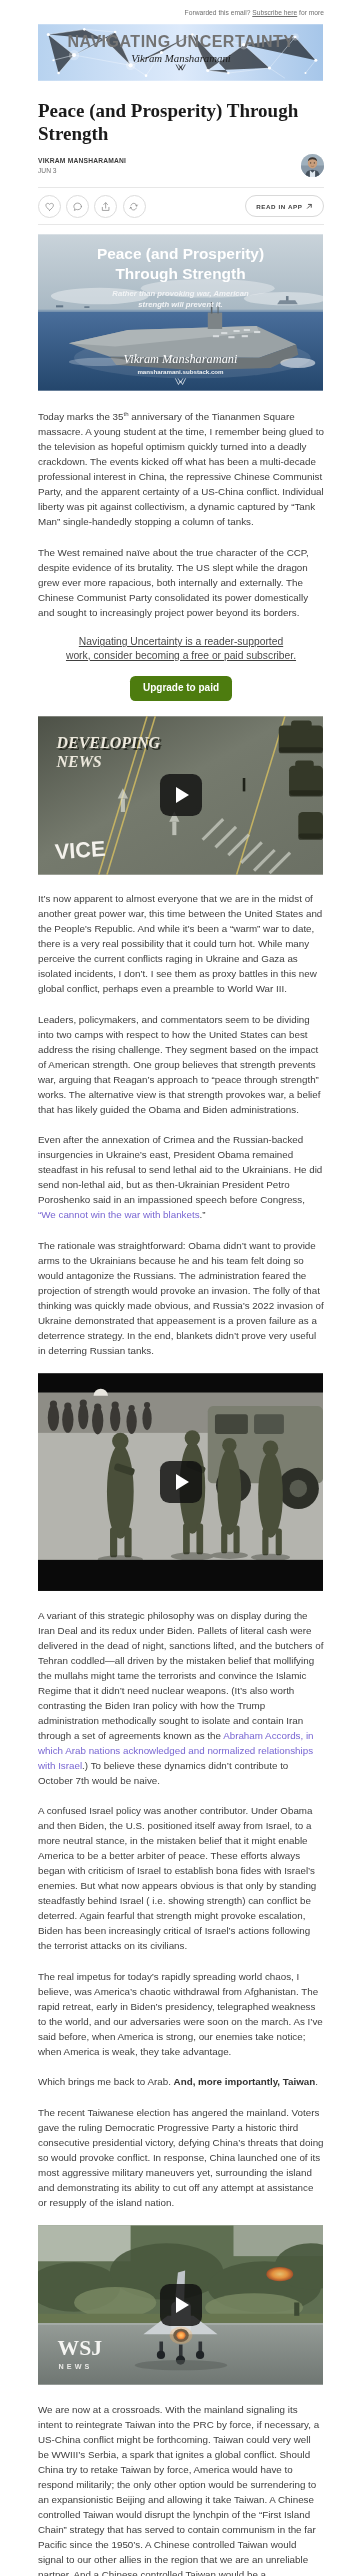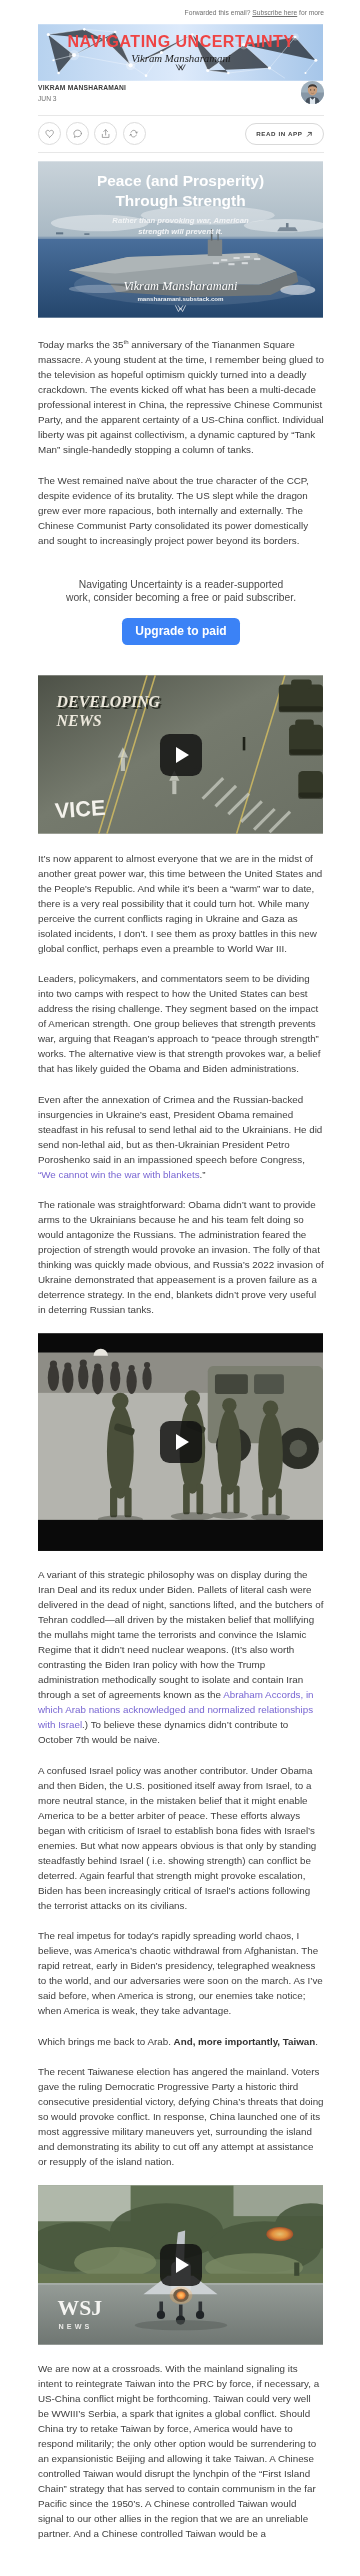--- a/index.html
+++ b/index.html
@@ -3,21 +3,21 @@
 <meta charset="utf-8">
 <style>
   html,body{margin:0;padding:0;background:#ffffff;}
   body{width:361px;font-family:"Liberation Sans",sans-serif;color:#404040;}
   .page{padding:6.2px 37px 13.4px 38px;}
   .top-note{text-align:right;font-size:6.7px;color:#6f6f6f;margin:3.1px 0 8.2px;}
   .top-note a{color:#6f6f6f;text-decoration:underline;cursor:pointer;}
   .banner{position:relative;height:57px;overflow:hidden;cursor:pointer;}
   .banner svg.bg{position:absolute;left:0;top:0;}
   .banner-text{position:absolute;left:0;top:0;right:0;bottom:0;display:flex;flex-direction:column;align-items:center;justify-content:center;}
-  .banner-title{font-size:16px;font-weight:900;letter-spacing:0.5px;color:#ef4444;line-height:1;}
+  .banner-title{font-size:16px;font-weight:900;letter-spacing:0.5px;color:#737373;line-height:1;}
   .banner-author{font-family:"Liberation Serif",serif;font-style:italic;font-size:10.8px;color:#1d1d1d;margin-top:1.5px;}
   .banner-glyph{margin-top:0.5px;}
   h1.post-title{font-family:"Liberation Serif",serif;font-size:19px;line-height:1.2;color:#1b1b1b;font-weight:700;margin:18.5px 0 8.2px;}
   .post-subtitle{font-size:10.3px;color:#6d6d6d;line-height:1.4;margin:0 0 12.4px;}
   .byline{display:flex;justify-content:space-between;align-items:center;margin:0 0 10.3px;}
   .byline-name{font-size:6.7px;font-weight:700;color:#3b3b3b;letter-spacing:0.2px;cursor:pointer;}
   .byline-date{font-size:6.7px;color:#717171;margin-top:3.1px;}
   .avatar{width:23px;height:23px;border-radius:50%;overflow:hidden;flex:none;cursor:pointer;box-shadow:0 0 0 0.5px #e2e2e2 inset;}
   .divider{border-top:0.5px solid #e7e7e7;height:0;}
   .action-bar{display:flex;justify-content:space-between;align-items:center;padding:6.7px 0;}
@@ -28,24 +28,24 @@
   .read-app svg{stroke:#3e3e3e;fill:none;stroke-width:1.8;stroke-linecap:round;stroke-linejoin:round;}
   figure{margin:0;text-decoration:underline;}
   .media{position:relative;margin:8.2px 0 16.5px;cursor:pointer;}
   .media svg{display:block;}
   .play{position:absolute;left:50%;top:50%;width:42px;height:42px;margin:-21px 0 0 -21px;background:rgba(16,16,16,.82);border-radius:9.3px;display:flex;align-items:center;justify-content:center;}
   .play-tri{width:0;height:0;border-left:13.4px solid #ffffff;border-top:8.2px solid transparent;border-bottom:8.2px solid transparent;margin-left:3.6px;}
   p.body-text{font-size:9.8px;line-height:15px;margin:15.5px 0;color:#404040;}
   sup{font-size:.62em;}
   .seg-b{font-weight:700;color:#333333;text-align:center;}
   a.seg-link{color:#7866d2;text-decoration:none;cursor:pointer;}
-  .sub-box{text-align:center;margin:30px auto;}
+  .sub-box{text-align:center;margin:15px auto;text-decoration:underline;}
   .sub-line{font-size:10.3px;line-height:13.4px;color:#4a4a4a;}
   .btn-row{text-align:center;margin:13.4px 0;}
-  .btn{display:inline-block;background:#3b82f6;color:#ffffff;font-weight:700;font-size:12px;line-height:1;padding:7.7px 13.4px;border-radius:5.2px;border:none;font-family:"Liberation Sans",sans-serif;cursor:pointer;}
+  .btn{display:inline-block;background:#4d7c0f;color:#ffffff;font-weight:700;font-size:10px;line-height:1;padding:7.7px 13.4px;border-radius:5.2px;border:none;font-family:"Liberation Sans",sans-serif;cursor:pointer;}
 </style>
 </head>
 <body>
 
 <div class="page">
 
   <div class="top-note">
     <span>Forwarded this email? </span><a>Subscribe here</a><span> for more</span>
   </div>
 
@@ -91,20 +91,21 @@
     </svg>
     <div class="banner-text">
       <div class="banner-title">NAVIGATING UNCERTAINTY</div>
       <div class="banner-author">Vikram Mansharamani</div>
       <svg class="banner-glyph" width="11.3" height="7.2" viewBox="0 0 22 14">
         <path d="M2 1 L8 12 L11 5 L14 12 L20 1 M7 1 L11 8 L15 1" stroke="#141414" stroke-width="1.4" fill="none" stroke-linejoin="round"></path>
       </svg>
     </div>
   </div>
 
+  <h1 class="post-title">Peace (and Prosperity) Through Strength</h1>
 
   <div class="byline">
     <div>
       <div class="byline-name">VIKRAM MANSHARAMANI</div>
       <div class="byline-date">JUN 3</div>
     </div>
     <div class="avatar">
       <svg width="23" height="23" viewBox="0 0 44 44">
         <rect width="44" height="44" fill="#9fb0bd"></rect>
         <rect y="22" width="44" height="22" fill="#8797a6"></rect>

